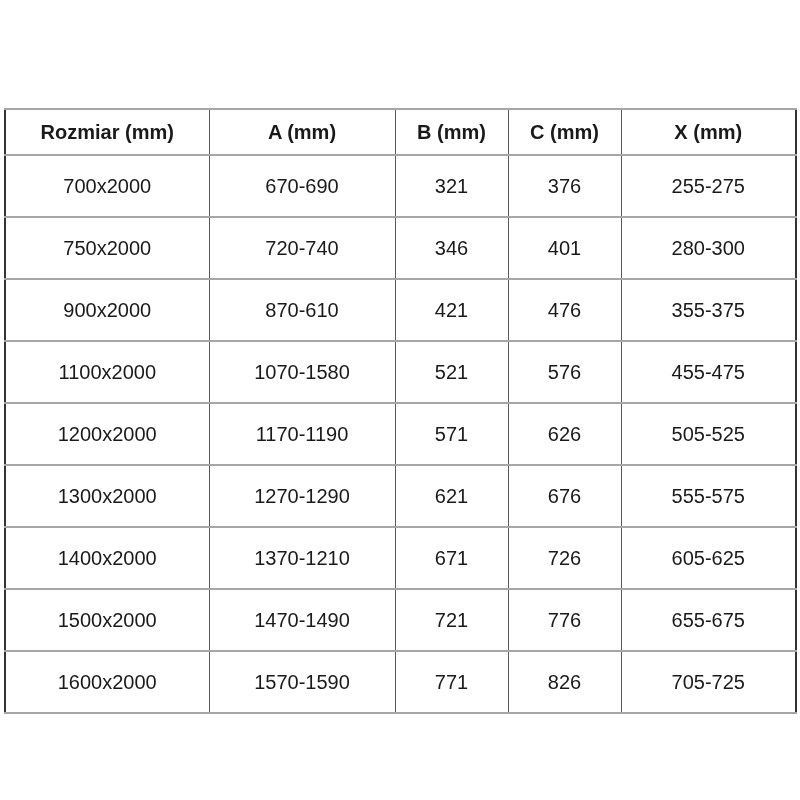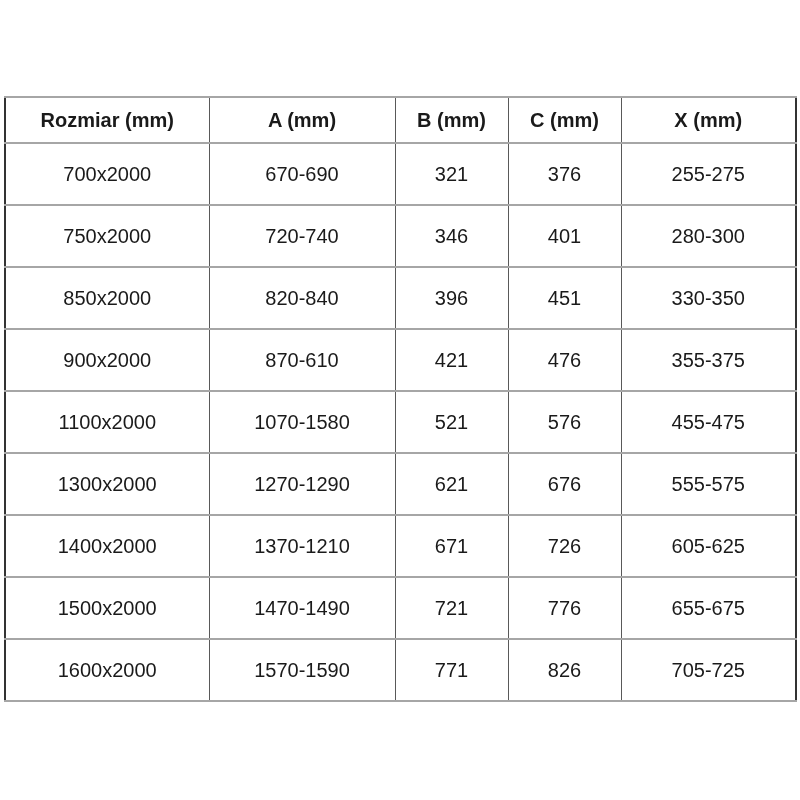--- a/index.html
+++ b/index.html
@@ -13,21 +13,21 @@
   }
   .page {
     position: relative;
     width: 800px;
     height: 800px;
     background: var(--bg, #ffffff);
   }
   table.spec-table {
     position: absolute;
     left: 4px;
-    top: 96px;
+    top: 108px;
     width: 791px;
     height: 606px;
     border-collapse: collapse;
     table-layout: fixed;
     background: var(--bg, #ffffff);
     border: 2px solid var(--outer, #333333);
   }
   table.spec-table th,
   table.spec-table td {
     padding: 0;
@@ -77,39 +77,39 @@
           <td>255-275</td>
         </tr>
         <tr>
           <td>750x2000</td>
           <td>720-740</td>
           <td>346</td>
           <td>401</td>
           <td>280-300</td>
         </tr>
         <tr>
-          <td>850x2000</td>
-          <td>820-840</td>
-          <td>396</td>
-          <td>451</td>
-          <td>330-350</td>
-        </tr>
-        <tr>
           <td>900x2000</td>
           <td>870-610</td>
           <td>421</td>
           <td>476</td>
           <td>355-375</td>
         </tr>
         <tr>
           <td>1100x2000</td>
           <td>1070-1580</td>
           <td>521</td>
           <td>576</td>
           <td>455-475</td>
+        </tr>
+        <tr>
+          <td>1200x2000</td>
+          <td>1170-1190</td>
+          <td>571</td>
+          <td>626</td>
+          <td>505-525</td>
         </tr>
         <tr>
           <td>1300x2000</td>
           <td>1270-1290</td>
           <td>621</td>
           <td>676</td>
           <td>555-575</td>
         </tr>
         <tr>
           <td>1400x2000</td>

